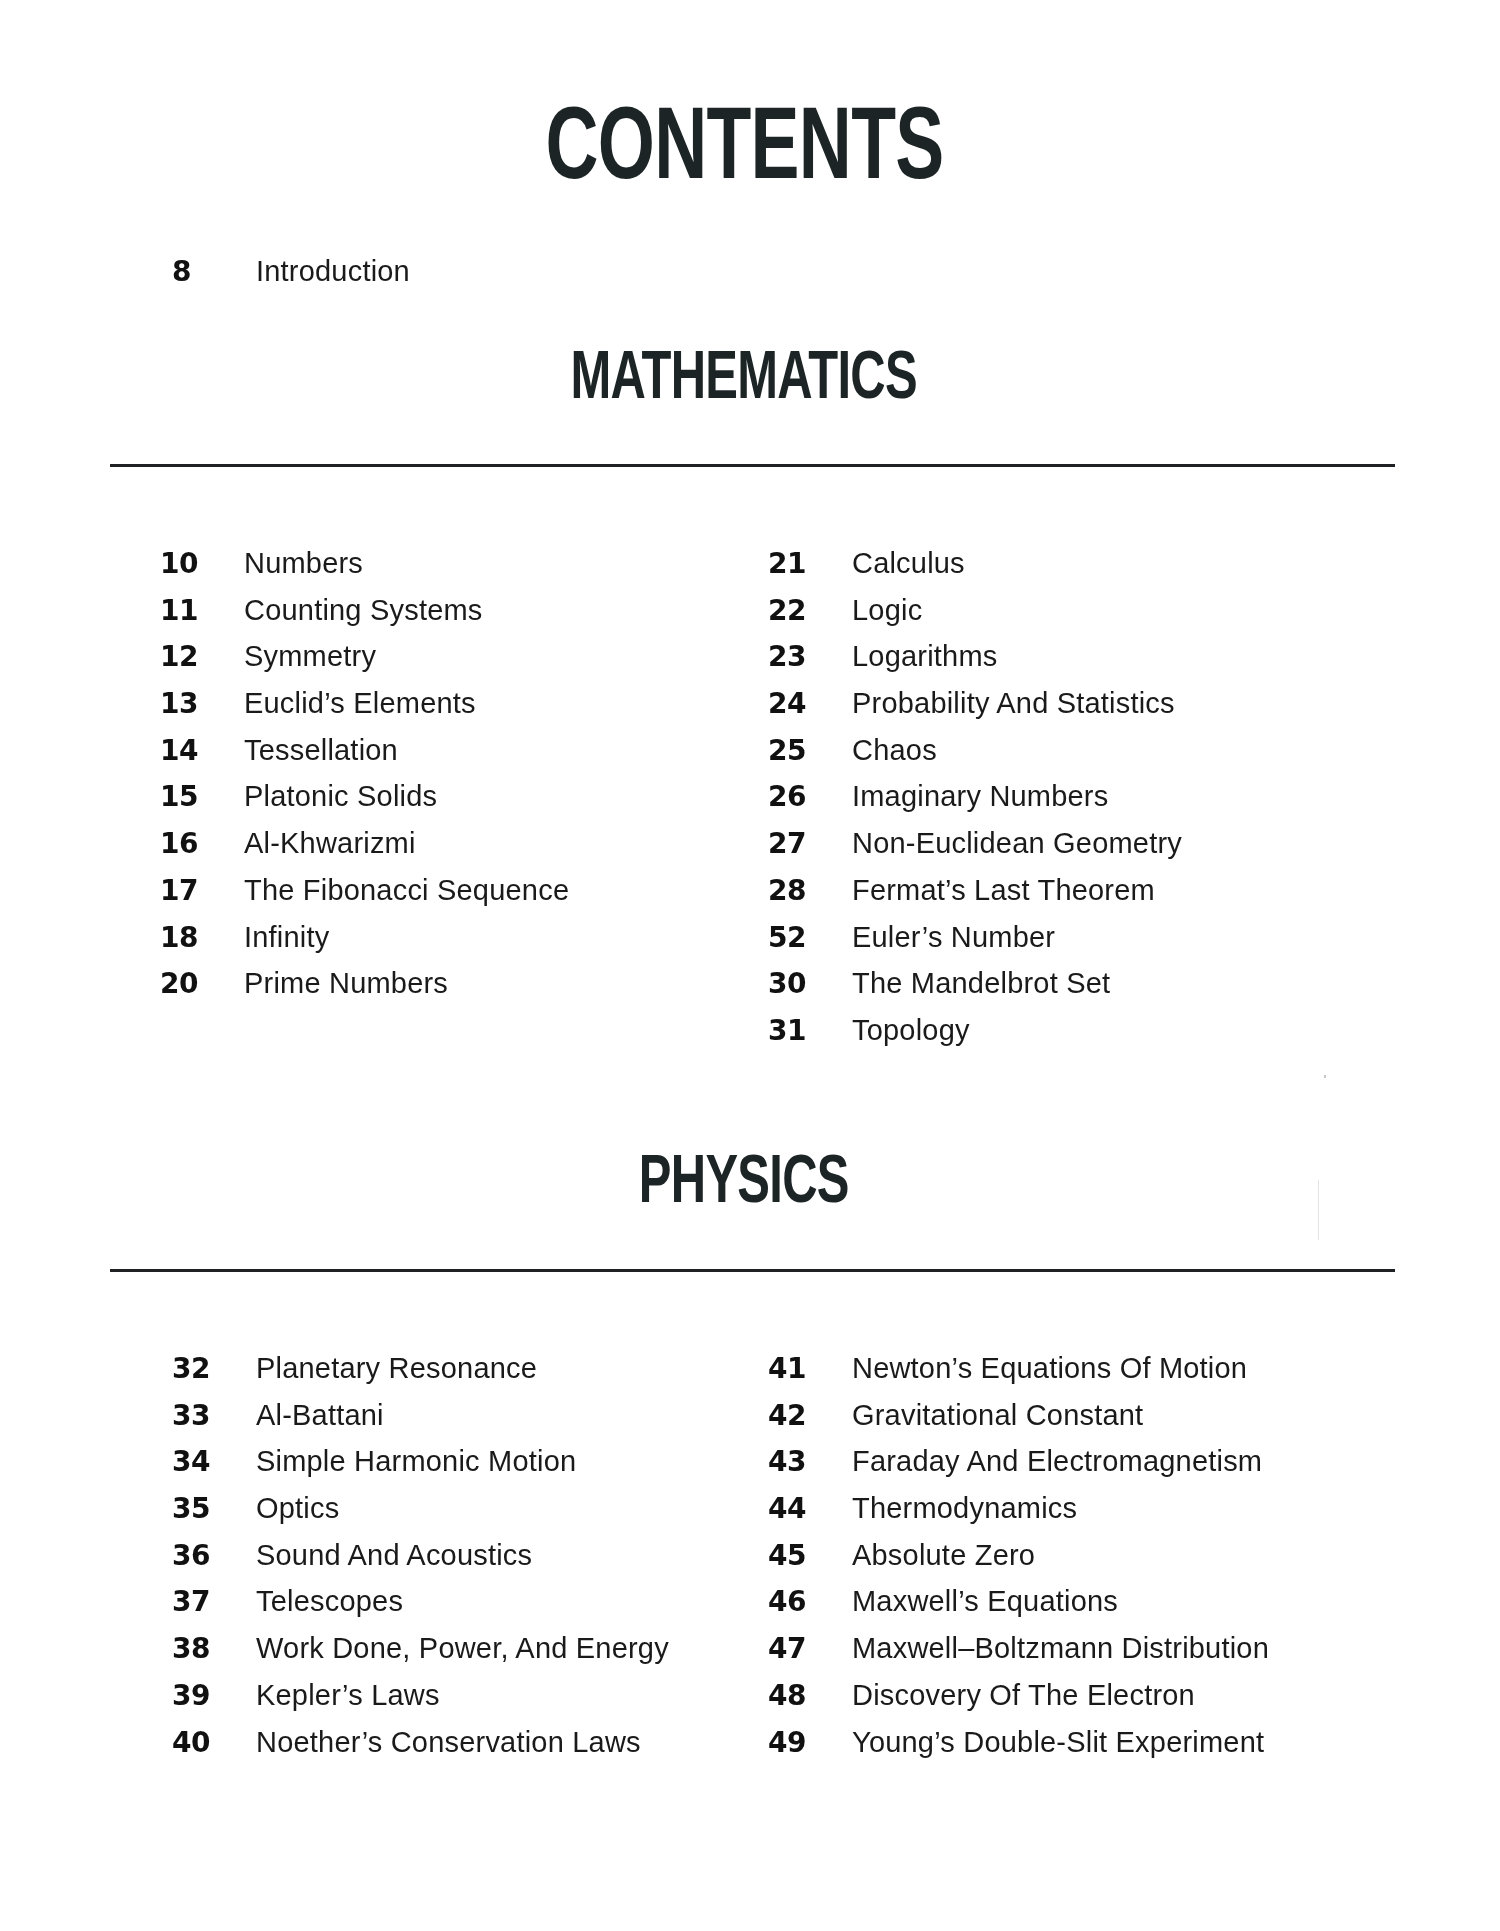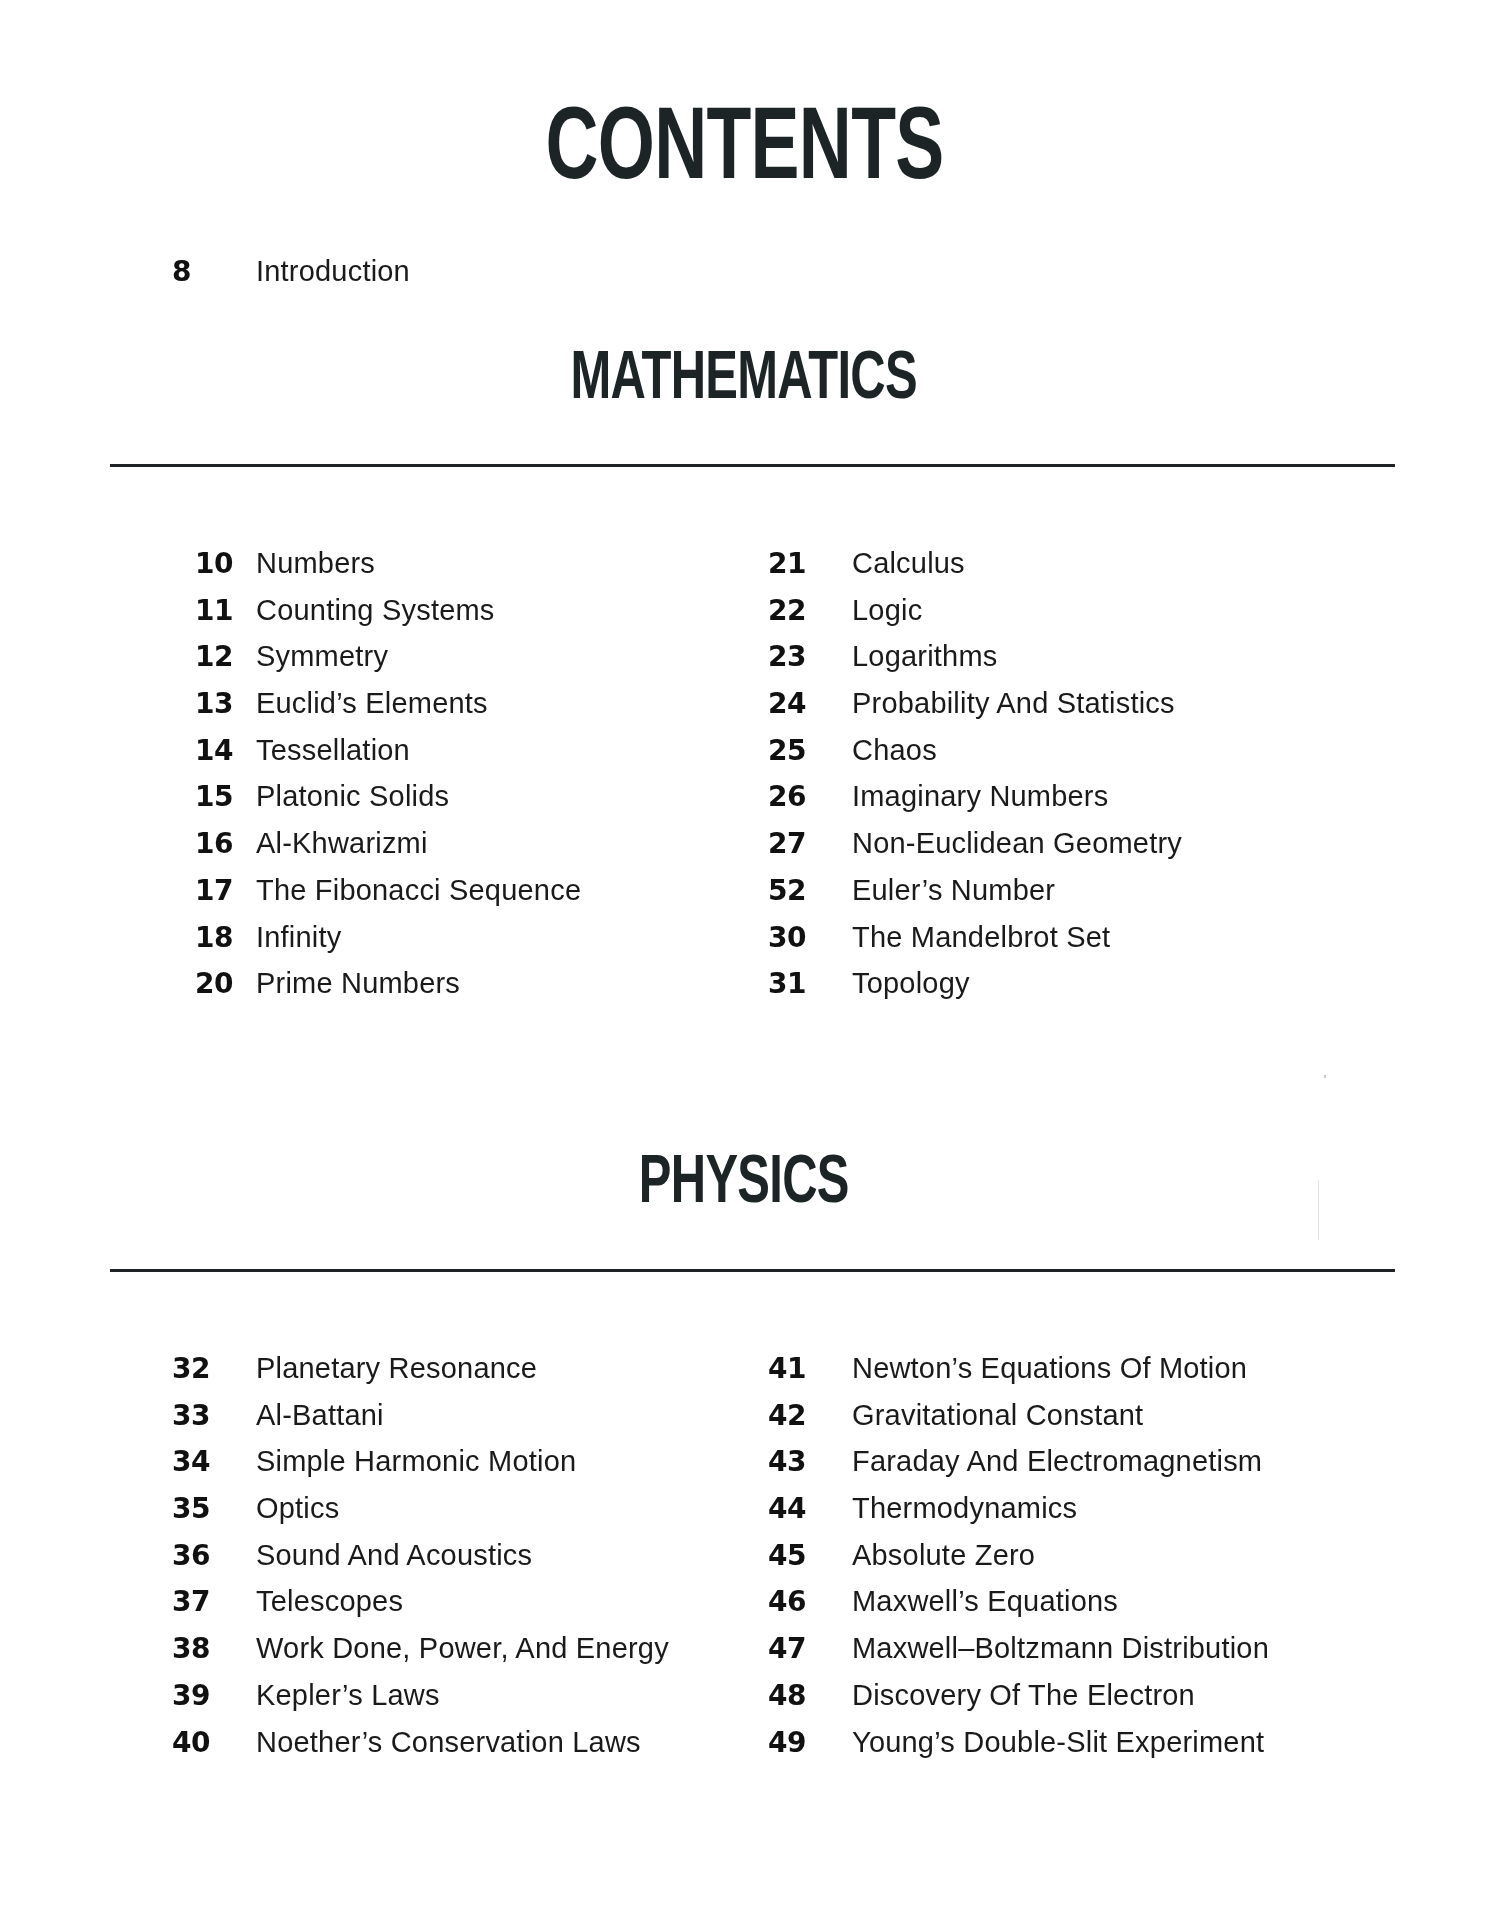--- a/index.html
+++ b/index.html
@@ -16,21 +16,21 @@
     #physics-title { top: 1140px; font-size: 68px; line-height: 76px; }
     .rule { position: absolute; left: 110px; width: 1285px; height: 3px; background: #1f2224; }
     #math-rule { top: 464px; }
     #physics-rule { top: 1269px; }
     .entry { position: absolute; height: 44px; display: flex; align-items: baseline; }
     .entry .num { width: 84px; font-weight: bold; font-size: 28px; font-family: "DejaVu Sans", sans-serif; color: #111; letter-spacing: -0.5px; }
     .entry .label { font-size: 29px; color: #1a1a1a; font-family: "Liberation Sans", sans-serif; letter-spacing: 0.2px; margin-top: 12px; }
     .col { position: absolute; }
     .col .entry { position: relative; height: 46.7px; }
     #intro { left: 172px; top: 243px; }
-    #math-left { left: 172px; top: 535px; text-align: center; }
+    #math-left { left: 160px; top: 535px; }
     #math-right { left: 768px; top: 535px; }
     #phys-left { left: 172px; top: 1340px; }
     #phys-right { left: 768px; top: 1340px; }
     .speck { position: absolute; background: #c8c8c8; }
   </style>
 </head>
 <body>
 
 <div class="title" id="contents-title"><span>CONTENTS</span></div>
 
@@ -110,20 +110,24 @@
     </div>
   <div class="entry">
       <span class="num">26</span>
       <span class="label">Imaginary Numbers</span>
     </div>
   <div class="entry">
       <span class="num">27</span>
       <span class="label">Non-Euclidean Geometry</span>
     </div>
   <div class="entry">
+      <span class="num">28</span>
+      <span class="label">Fermat’s Last Theorem</span>
+    </div>
+  <div class="entry">
       <span class="num">52</span>
       <span class="label">Euler’s Number</span>
     </div>
   <div class="entry">
       <span class="num">30</span>
       <span class="label">The Mandelbrot Set</span>
     </div>
   <div class="entry">
       <span class="num">31</span>
       <span class="label">Topology</span>

